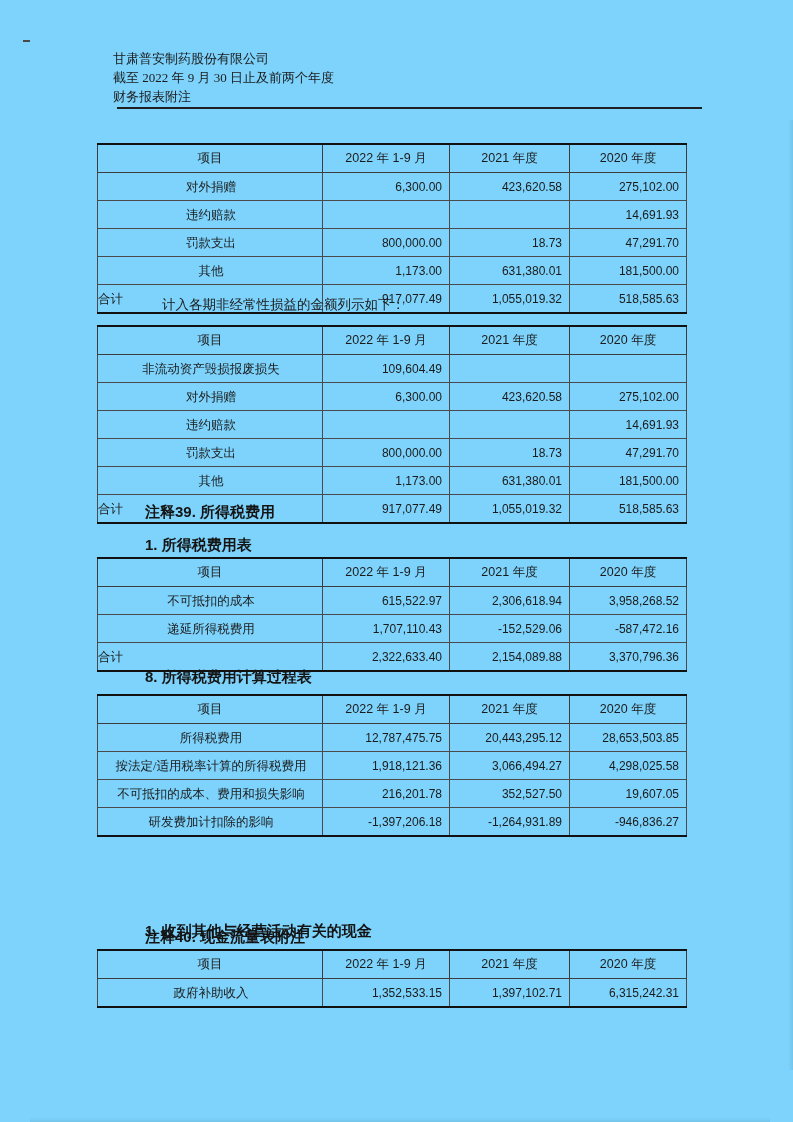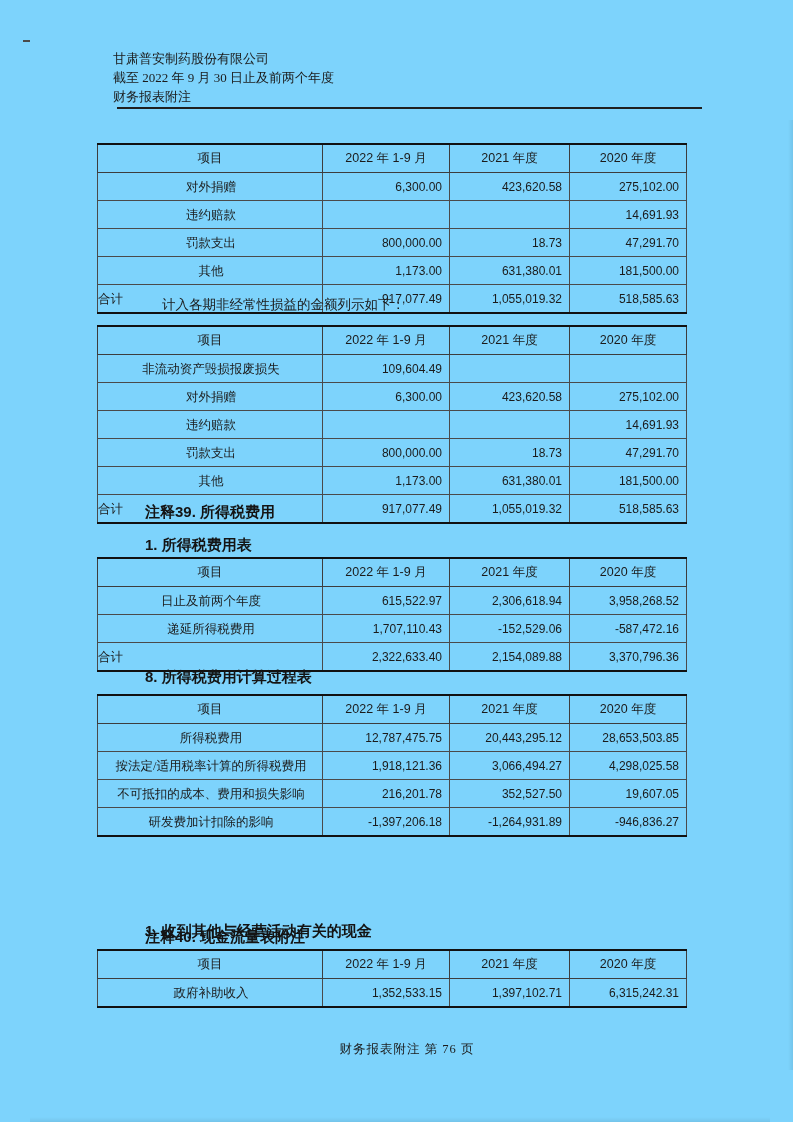--- a/index.html
+++ b/index.html
@@ -202,21 +202,21 @@
       <thead>
         <tr>
           <th>项目</th>
           <th>2022 年 1-9 月</th>
           <th>2021 年度</th>
           <th>2020 年度</th>
         </tr>
       </thead>
       <tbody>
           <tr>
-            <td class="c-label">日止及前两个年度</td>
+            <td class="c-label">不可抵扣的成本</td>
             <td class="c-num">615,522.97</td>
             <td class="c-num">2,306,618.94</td>
             <td class="c-num">3,958,268.52</td>
           </tr>
           <tr>
             <td class="c-label">递延所得税费用</td>
             <td class="c-num">1,707,110.43</td>
             <td class="c-num">-152,529.06</td>
             <td class="c-num">-587,472.16</td>
           </tr>
@@ -300,18 +300,17 @@
           <tr>
             <td class="c-label">政府补助收入</td>
             <td class="c-num">1,352,533.15</td>
             <td class="c-num">1,397,102.71</td>
             <td class="c-num">6,315,242.31</td>
           </tr>
         </tbody>
     </table>
   </div>
 
-  <div class="footer">财务报表附注 第 76 页</div>
 
   <div class="edge-shadow-right"></div>
   <div class="edge-shadow-bottom"></div>
 
 </div>
 
 </body></html>

